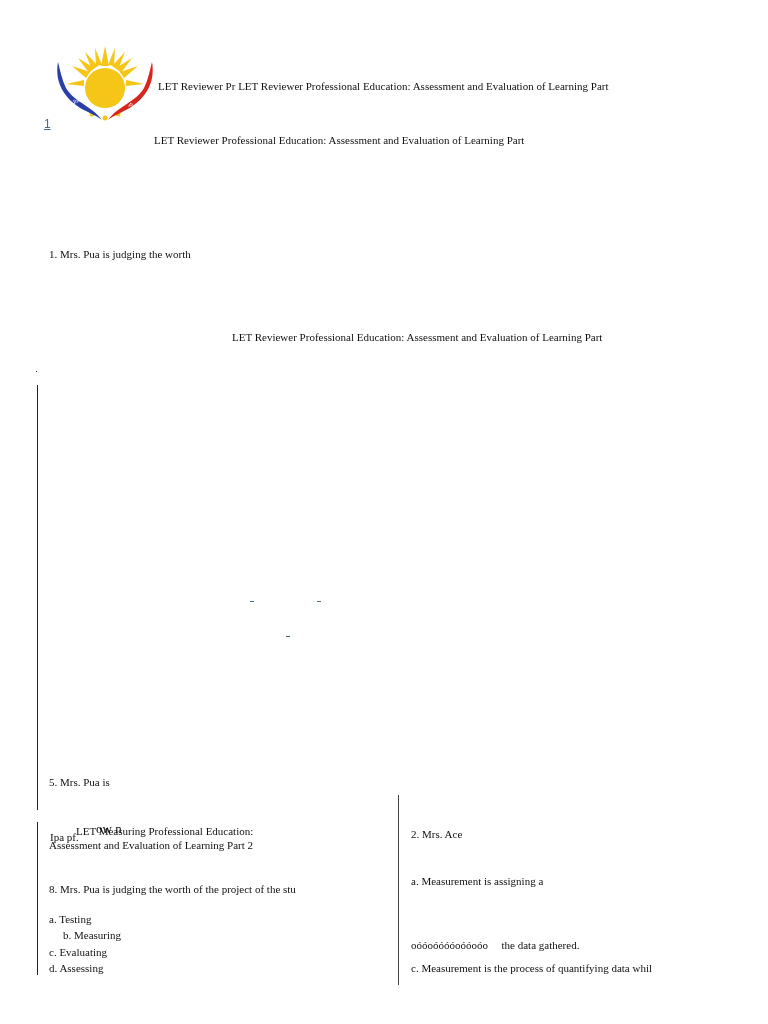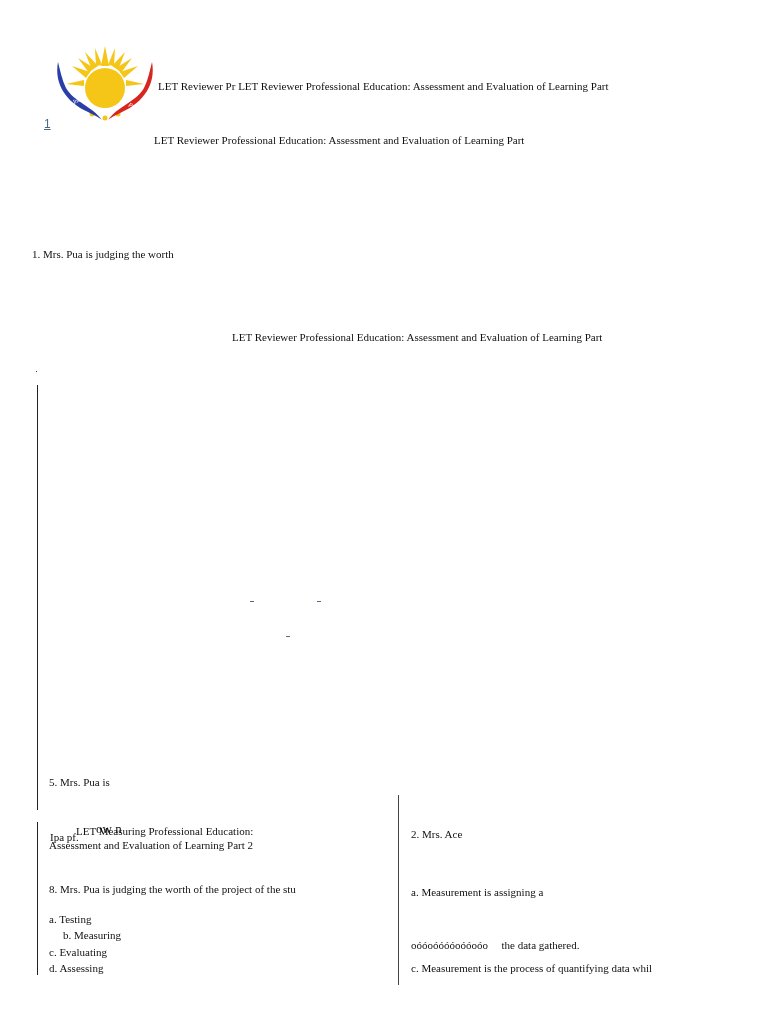--- a/index.html
+++ b/index.html
@@ -101,21 +101,21 @@
     <text x="76" y="62" font-size="6" fill="#ffffff" font-style="italic" font-family="Liberation Serif, serif" transform="rotate(25 76 62)">Pres.</text>
   </svg>
 </div>
 
 <div class="abs t13 clip" style="left:158px; top:78px; width:565px;">LET Reviewer Pr LET Reviewer Professional Education: Assessment and Evaluation of Learning Part</div>
 
 <a class="link-num">1</a>
 
 <div class="abs t13 clip" style="left:154px; top:132px; width:466px;">LET Reviewer Professional Education: Assessment and Evaluation of Learning Part</div>
 
-<div class="abs t13" style="left:32px; top:246px;">1. Mrs. Pua is judging the worth</div>
+<div class="abs t13" style="left:49px; top:246px;">1. Mrs. Pua is judging the worth</div>
 
 <div class="abs t13 clip" style="left:232px; top:329px; width:465px;">LET Reviewer Professional Education: Assessment and Evaluation of Learning Part</div>
 
 <div class="dot" style="left:36px; top:371px;"></div>
 
 <div class="vline" style="left:37px; top:385px; height:425px;"></div>
 
 <div class="dash" style="left:250px; top:601px;"></div>
 <div class="dash" style="left:317px; top:601px;"></div>
 <div class="dash" style="left:286px; top:636px;"></div>
@@ -132,19 +132,19 @@
 <div class="abs t13" style="left:49px; top:837px;">Assessment and Evaluation of Learning Part 2</div>
 
 <div class="abs t13 clip" style="left:49px; top:881px; width:312px;">8. Mrs. Pua is judging the worth of the project of the stu</div>
 
 <div class="abs t13" style="left:49px; top:911px;">a. Testing</div>
 <div class="abs t13" style="left:49px; top:927px;padding-left:14px;">b. Measuring</div>
 <div class="abs t13" style="left:49px; top:944px;">c. Evaluating</div>
 <div class="abs t13" style="left:49px; top:960px;">d. Assessing</div>
 
 <div class="abs t13" style="left:411px; top:826px;">2. Mrs. Ace</div>
-<div class="abs t13 clip" style="left:411px; top:873px; width:163px;margin-top:11px;">a. Measurement is assigning a</div>
+<div class="abs t13 clip" style="left:411px; top:873px; width:163px;">a. Measurement is assigning a</div>
 <div class="abs t13" style="left:411px; top:937px;">
   <span>oóóoóóóóoóóoóo</span>
   <span style="display:inline-block; width:8px;"></span>
   <span>the data gathered.</span>
 </div>
 <div class="abs t13 clip" style="left:411px; top:960px; width:302px;">c. Measurement is the process of quantifying data whil</div>
 
 </body></html>

